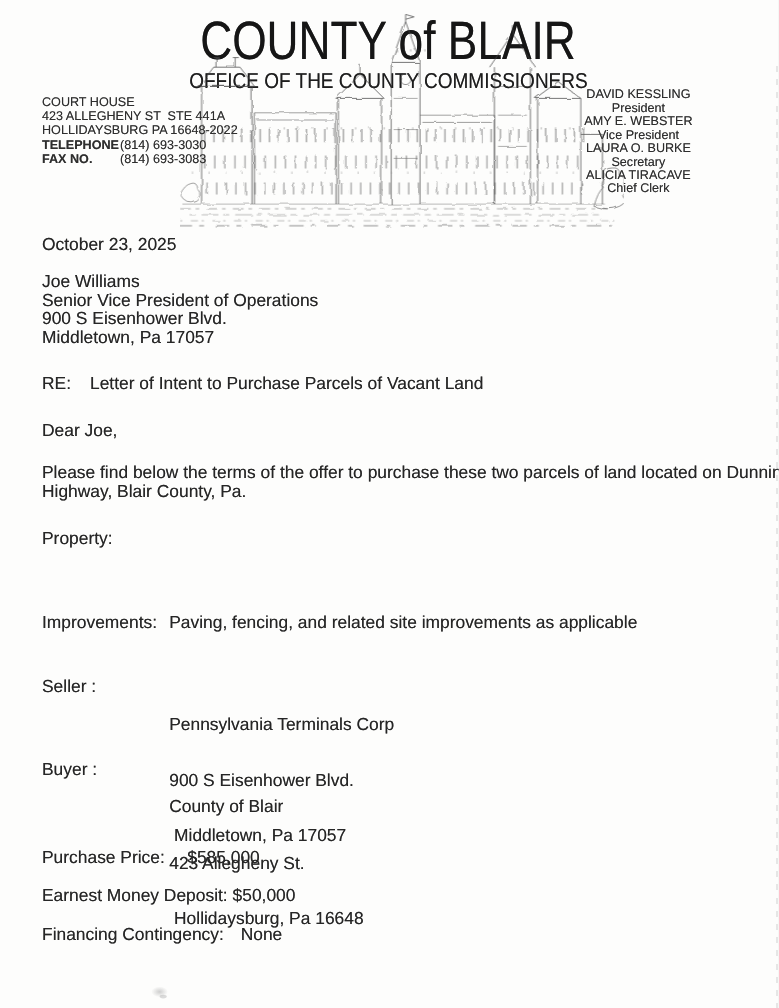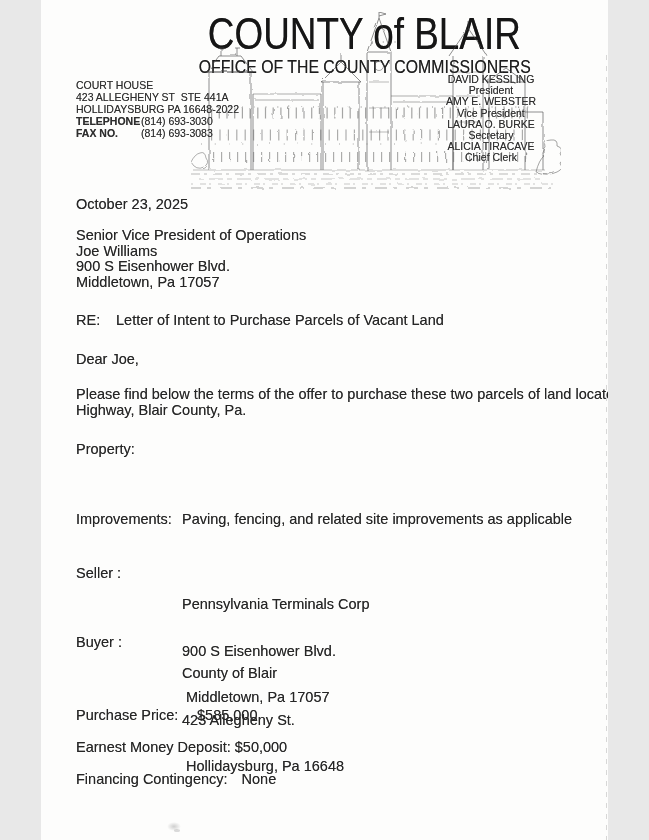--- a/index.html
+++ b/index.html
@@ -1,17 +1,17 @@
 <!DOCTYPE html>
 <html><head>
 <meta charset="utf-8">
 <style>
   html,body{margin:0;padding:0;background:#e8e8e8;}
   .page{
-    position:relative;width:567px;height:840px;margin:0 auto;
+    position:relative;width:649px;height:840px;margin:0 auto;
     background:#fdfdfc;overflow:hidden;
     font-family:"Liberation Sans","DejaVu Sans",sans-serif;
     color:#242424;
   }
   
   .lh-title{
     position:absolute;top:10px;left:0;width:649px;text-align:center;
     font-size:45px;line-height:48px;font-weight:400;color:#161616;
     transform:scaleX(0.82);transform-origin:49% top;
     letter-spacing:0px;white-space:pre;
@@ -152,22 +152,22 @@
 
       <path d="M15 95 H340" stroke-width="2" stroke-dasharray="0.9 11" opacity="0.4"></path>
       <path d="M10 132 H345" stroke-width="2" stroke-dasharray="0.8 13" opacity="0.35"></path>
       <path d="M180 30 H206" stroke-width="2" stroke-dasharray="0.9 5" opacity="0.45"></path>
     </g>
   </svg>
 
   <div class="b" style="top:197px">October 23, 2025</div>
 
   <div class="b" style="top:228px">
+    <div class="line">Joe Williams</div>
     <div class="line">Senior Vice President of Operations</div>
-    <div class="line">Joe Williams</div>
     <div class="line">900 S Eisenhower Blvd.</div>
     <div class="line">Middletown, Pa 17057</div>
   </div>
 
   <div class="b row" style="top:313px">
     <span style="flex:0 0 40px">RE:</span>
     <span>Letter of Intent to Purchase Parcels of Vacant Land</span>
   </div>
 
   <div class="b" style="top:352px">Dear Joe,</div>

